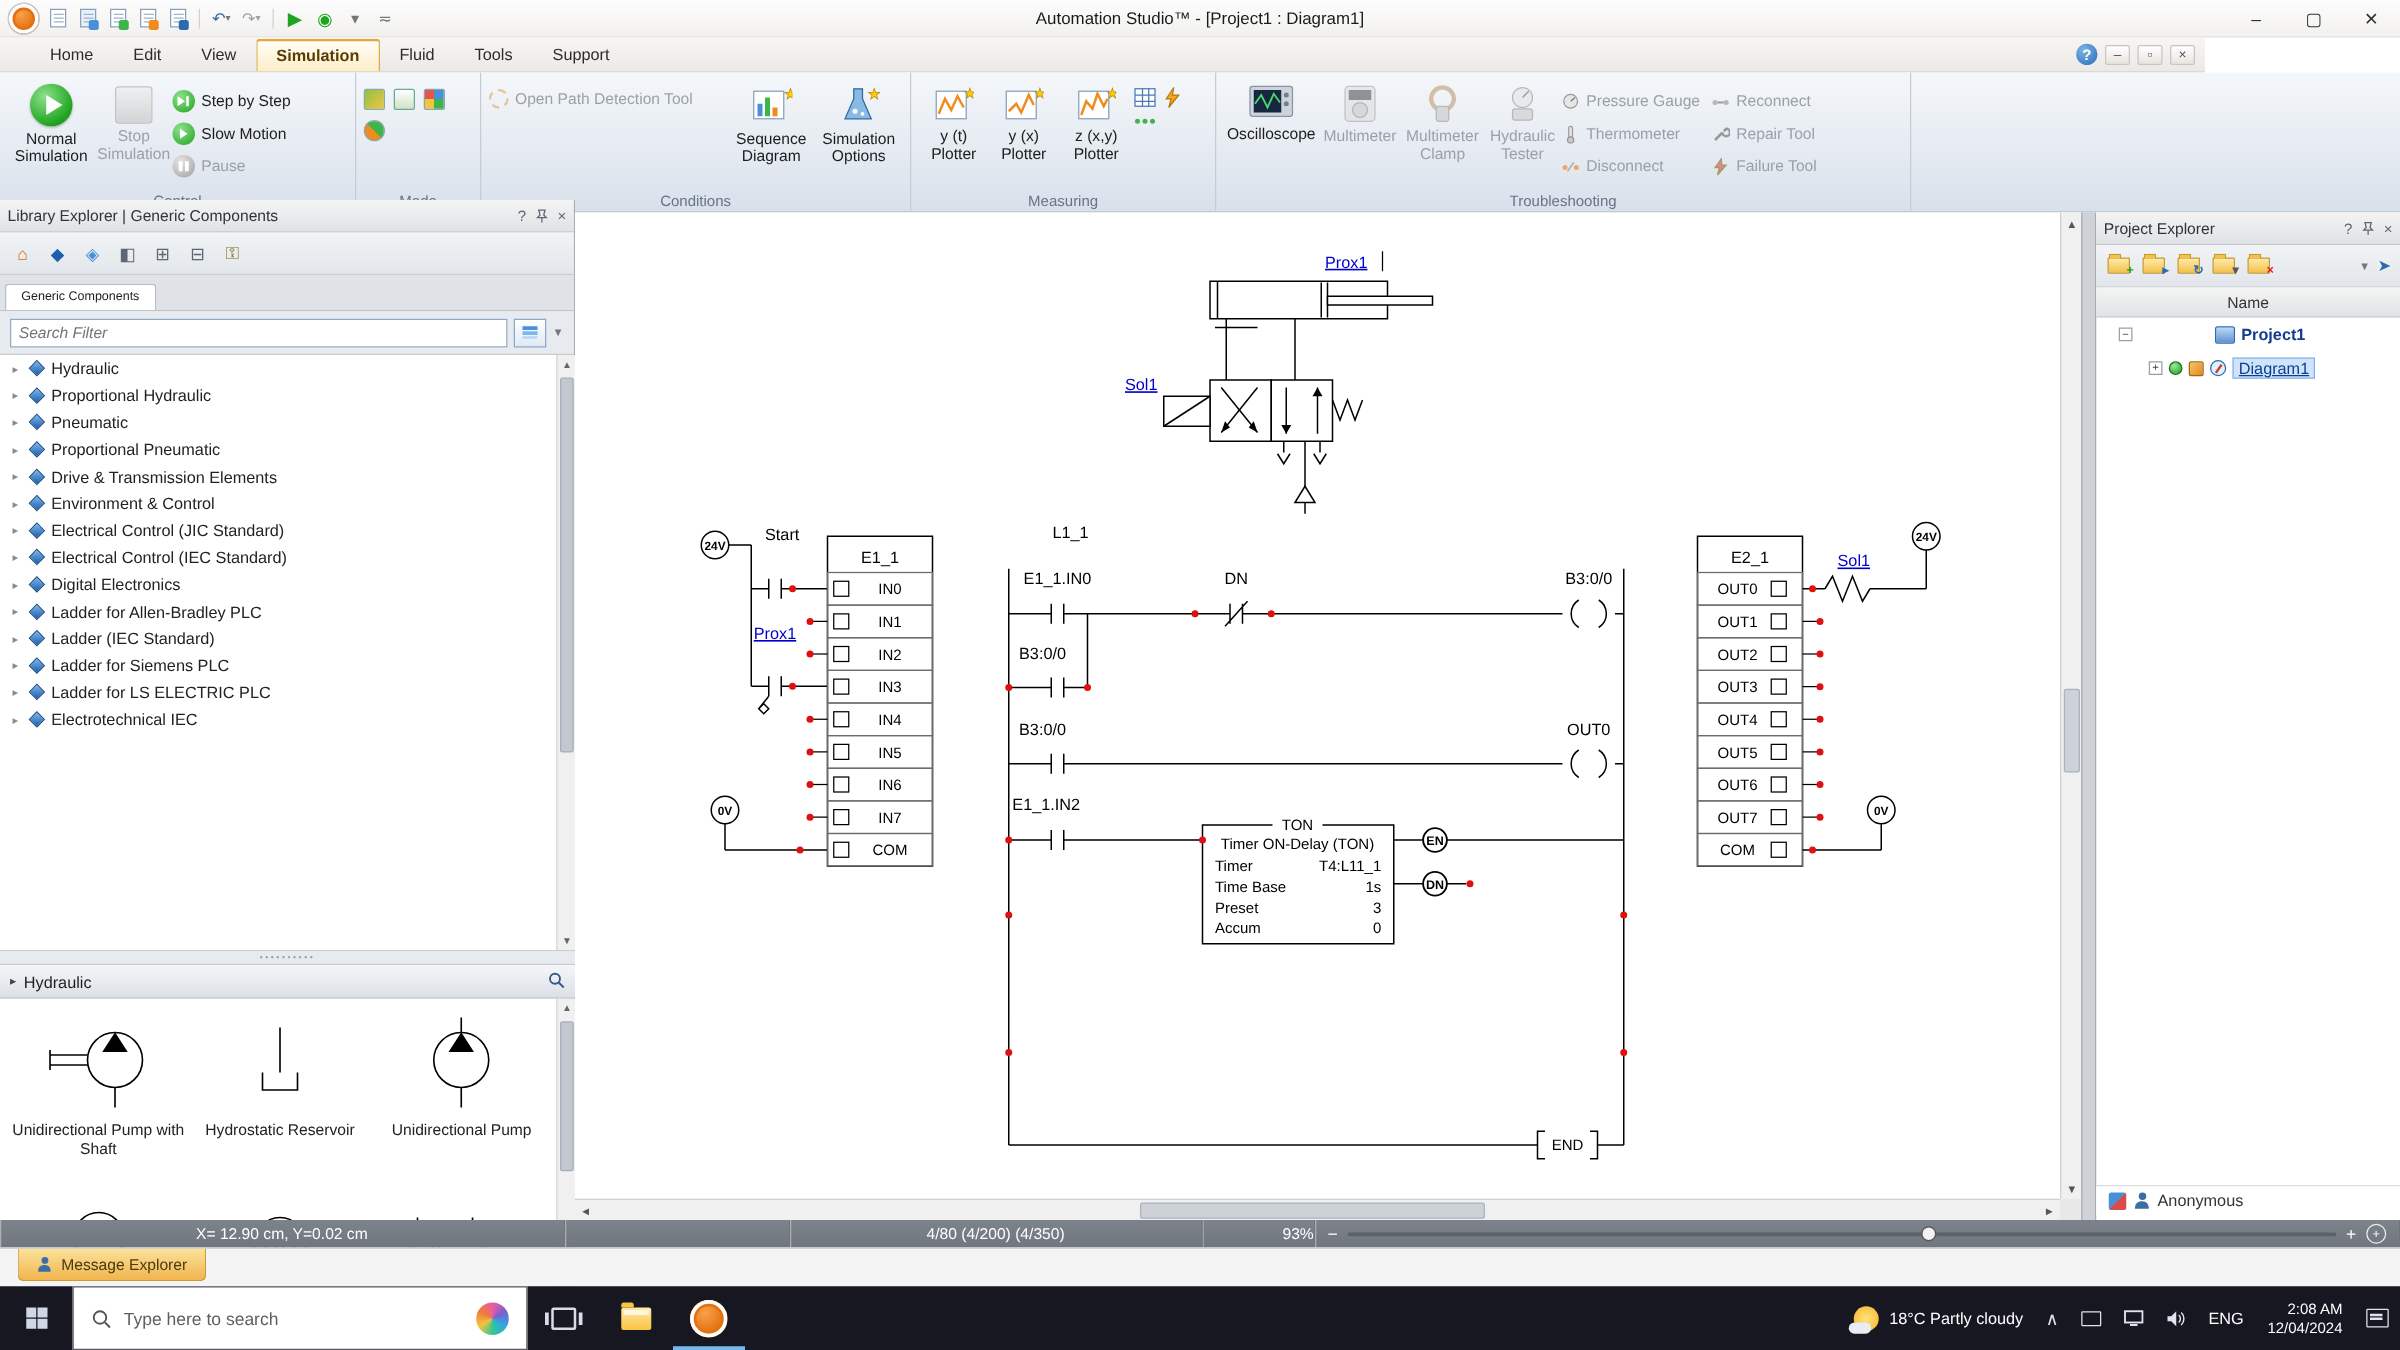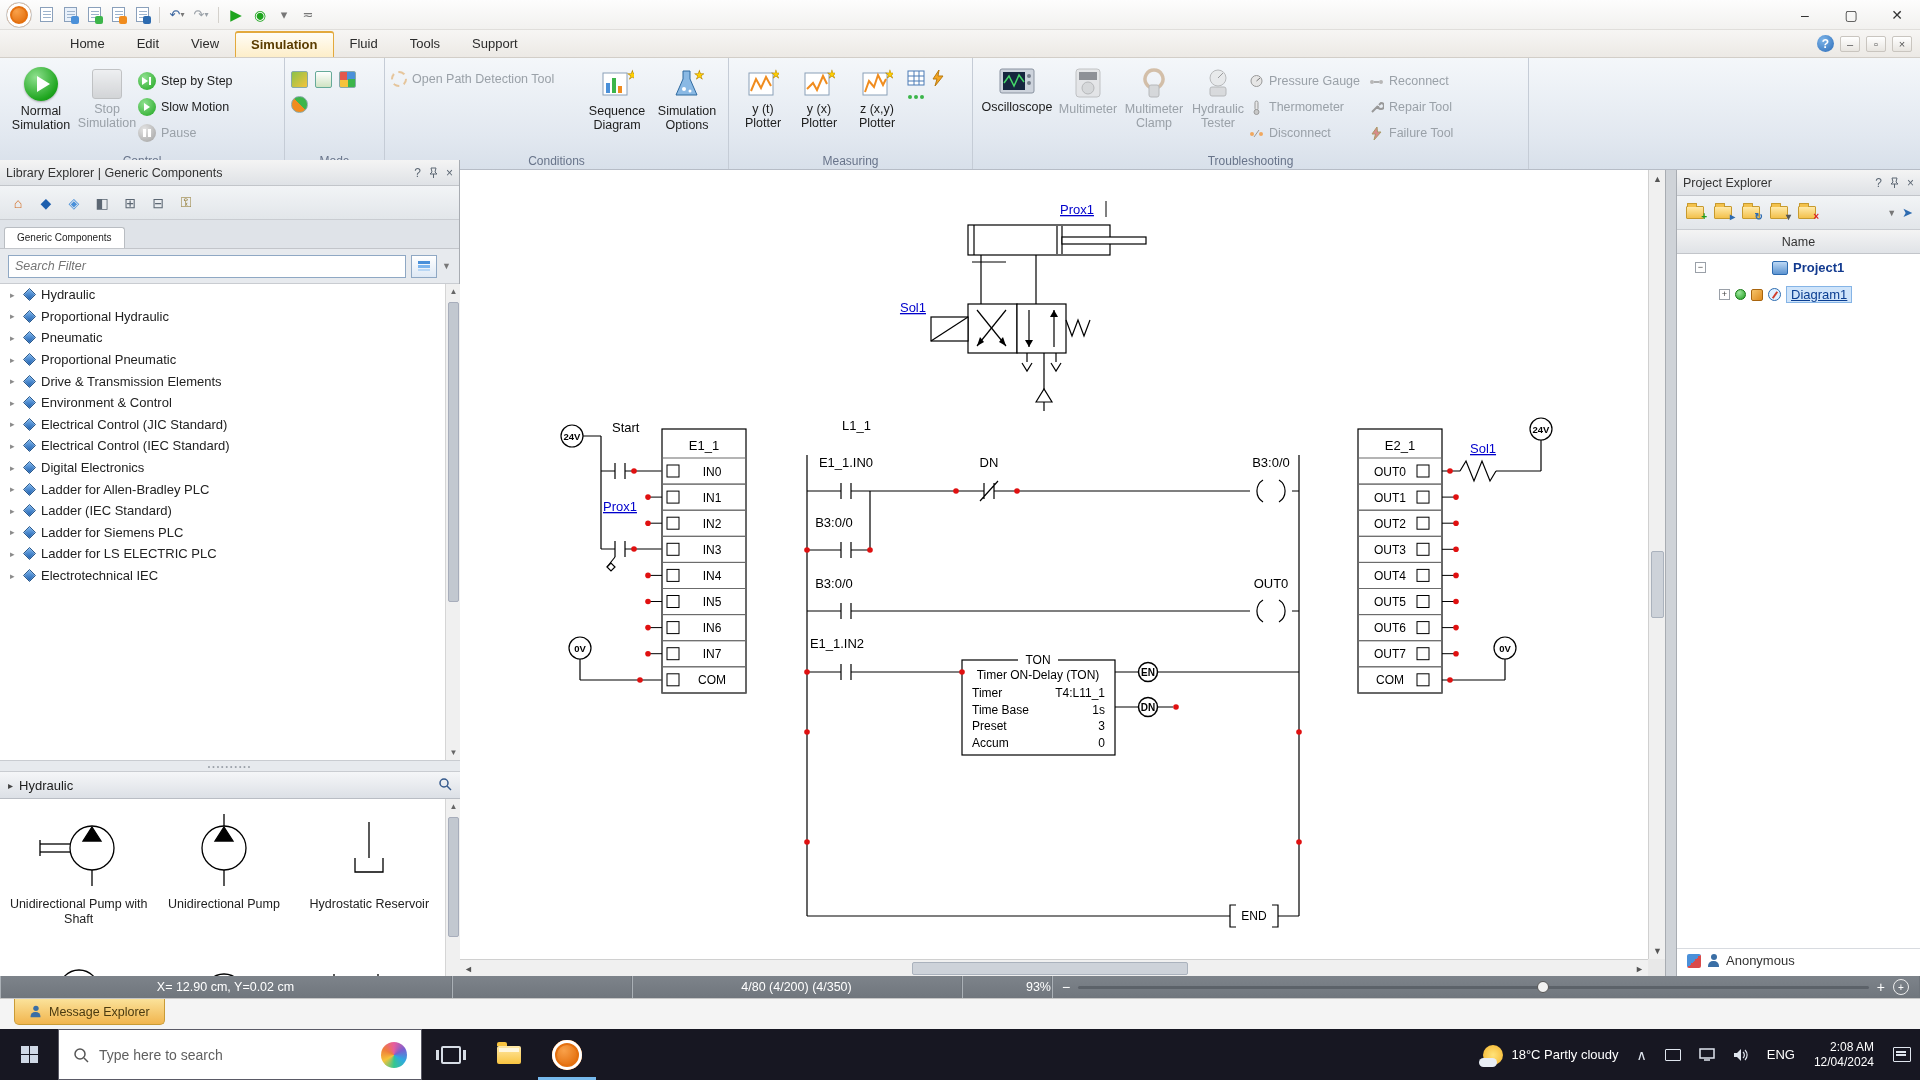--- a/index.html
+++ b/index.html
@@ -14,21 +14,21 @@
 .qpage{width:13px;height:15px;background:#fff;border:1px solid #8aa0bb;position:relative}
 .qpage i{position:absolute;left:2px;width:8px;height:1px;background:#9db3cc}
 .qpage i:nth-child(1){top:3px}.qpage i:nth-child(2){top:6px}.qpage i:nth-child(3){top:9px}
 .qbadge{position:absolute;right:-3px;bottom:-3px;width:8px;height:8px;border-radius:2px}
 .qsep{width:1px;height:16px;background:#d4d1cc;margin:0 3px}
 #title-text{position:absolute;left:0;right:0;text-align:center;font-size:13.5px;color:#1a1a1a;pointer-events:none}
 #winbtns{margin-left:auto;display:flex}
 .winbtn{width:46px;height:29px;display:flex;align-items:center;justify-content:center;font-size:14px;color:#333}
 
 
-#ribbontabs{position:absolute;left:0;top:30px;width:1920px;height:28px;background:linear-gradient(#f7f6f4,#ece9e5);display:flex;align-items:flex-end;padding-left:54px;border-bottom:1px solid #d2cec8}
+#ribbontabs{position:absolute;left:0;top:30px;width:1764px;height:28px;background:linear-gradient(#f7f6f4,#ece9e5);display:flex;align-items:flex-end;padding-left:24px;border-bottom:1px solid #d2cec8}
 .rtab{padding:4px 15px 5px;font-size:13px;color:#2b2b2b;border:1px solid transparent;border-bottom:none;cursor:default}
 .rtab.active{background:linear-gradient(#fffdf6,#fdeec9);border-color:#e3a93c;border-top-width:2px;border-radius:3px 3px 0 0;font-weight:bold;color:#5a3c00}
 #tabrow-right{margin-left:auto;display:flex;align-items:center;gap:6px;padding-right:8px;align-self:center}
 .helpdot{width:17px;height:17px;border-radius:50%;background:radial-gradient(circle at 35% 30%,#7db4e8,#2a6bb8);color:#fff;font-size:12px;font-weight:bold;display:flex;align-items:center;justify-content:center}
 .mdibtn{width:20px;height:16px;font-size:11px;color:#555;display:flex;align-items:center;justify-content:center;border:1px solid #c9c5bf;background:linear-gradient(#fff,#e8e5e0);border-radius:2px}
 
 
 #ribbon{position:absolute;left:0;top:58px;width:1920px;height:112px;background:linear-gradient(#f4f7fa,#e2e8f0 70%,#d8e0ea);border-bottom:1px solid #b6bcc6;display:flex}
 .rgroup{position:relative;height:100%;border-right:1px solid #c5ccd6;padding:5px 6px 18px;display:flex;align-items:flex-start}
 .glabel{position:absolute;bottom:1px;left:0;right:0;text-align:center;font-size:12px;color:#68748a}
@@ -198,20 +198,21 @@
       </span>
     <span class="qsep"></span>
     <span class="qicon">↶<small style="font-size:8px;color:#777">▾</small></span>
     <span class="qicon" style="color:#9aa1a8">↷<small style="font-size:8px">▾</small></span>
     <span class="qsep"></span>
     <span class="qicon" style="color:#1ea51e;font-size:15px">▶</span>
     <span class="qicon" style="color:#1ea51e;font-size:14px">◉</span>
     <span class="qicon" style="color:#777">▾</span>
     <span class="qicon" style="color:#777">≂</span>
   </div>
+  <div id="title-text">Automation Studio™ - [Project1 : Diagram1]</div>
   <div id="winbtns">
     <div class="winbtn">–</div>
     <div class="winbtn">▢</div>
     <div class="winbtn close">✕</div>
   </div>
 </div>
 
 <div id="ribbontabs">
   <div id="rtabs" style="display:flex">
       <div class="rtab">Home</div>
@@ -572,39 +573,39 @@
                 <line x1="20" y1="34" x2="20" y2="50"></line>
               </g>
             </svg>
           </div>
           <div class="clabel">Unidirectional Pump with Shaft</div>
         </div>
         <div class="compcard">
           <div class="sym">
             <svg width="100" height="90" viewBox="0 0 100 90">
               <g stroke="#000" fill="none" stroke-width="1.3">
+                <line x1="50" y1="16" x2="50" y2="52"></line>
+                <path d="M36 52 V66 H64 V52"></path>
+              </g>
+            </svg>
+          </div>
+          <div class="clabel">Hydrostatic Reservoir</div>
+        </div>
+        <div class="compcard">
+          <div class="sym">
+            <svg width="100" height="90" viewBox="0 0 100 90">
+              <g stroke="#000" fill="none" stroke-width="1.3">
                 <circle cx="50" cy="42" r="22"></circle>
                 <polygon points="50,21 59,35 41,35" fill="#000"></polygon>
                 <line x1="50" y1="8" x2="50" y2="20"></line>
                 <line x1="50" y1="64" x2="50" y2="80"></line>
               </g>
             </svg>
           </div>
           <div class="clabel">Unidirectional Pump</div>
-        </div>
-        <div class="compcard">
-          <div class="sym">
-            <svg width="100" height="90" viewBox="0 0 100 90">
-              <g stroke="#000" fill="none" stroke-width="1.3">
-                <line x1="50" y1="16" x2="50" y2="52"></line>
-                <path d="M36 52 V66 H64 V52"></path>
-              </g>
-            </svg>
-          </div>
-          <div class="clabel">Hydrostatic Reservoir</div>
         </div>
         <div class="compcard">
           <div class="sym">
             <svg width="100" height="90" viewBox="0 0 100 90">
               <g stroke="#000" fill="none" stroke-width="1.3">
                 <circle cx="50" cy="38" r="20"></circle>
                 <line x1="50" y1="38" x2="62" y2="26"></line>
                 <polygon points="62,26 56,28 60,32" fill="#000"></polygon>
                 <line x1="50" y1="58" x2="50" y2="78"></line>
               </g>

